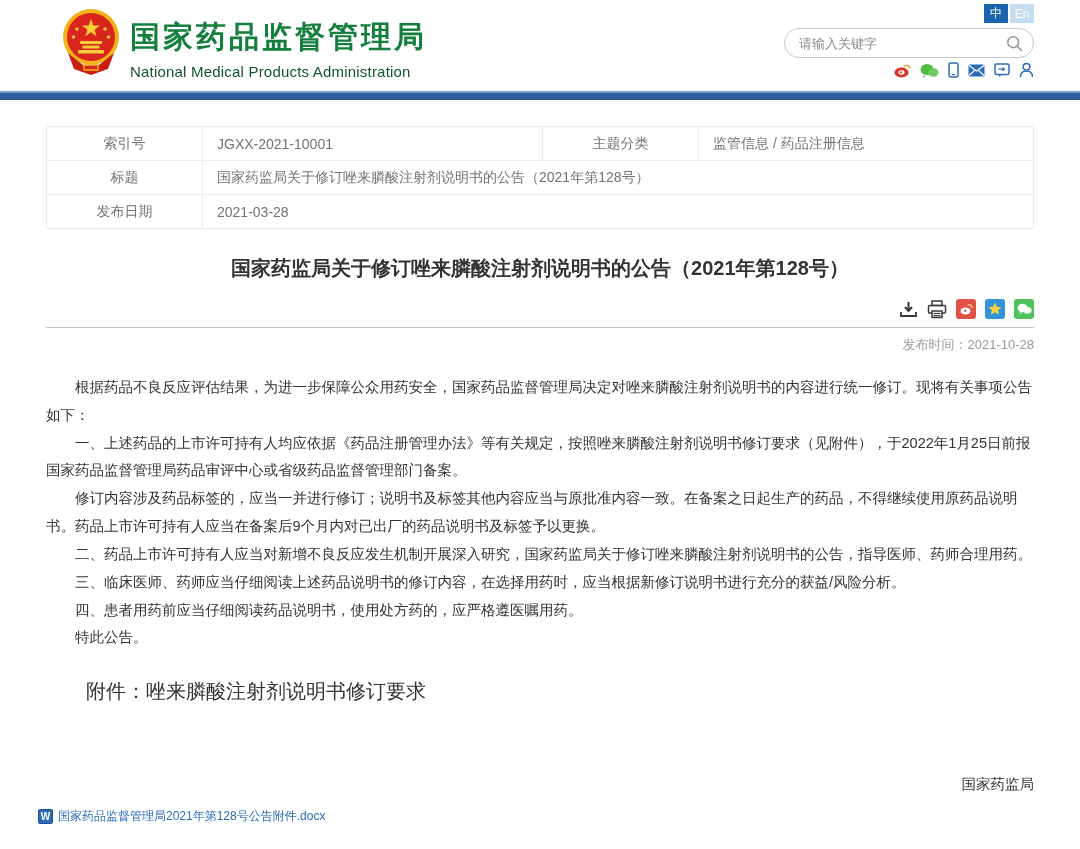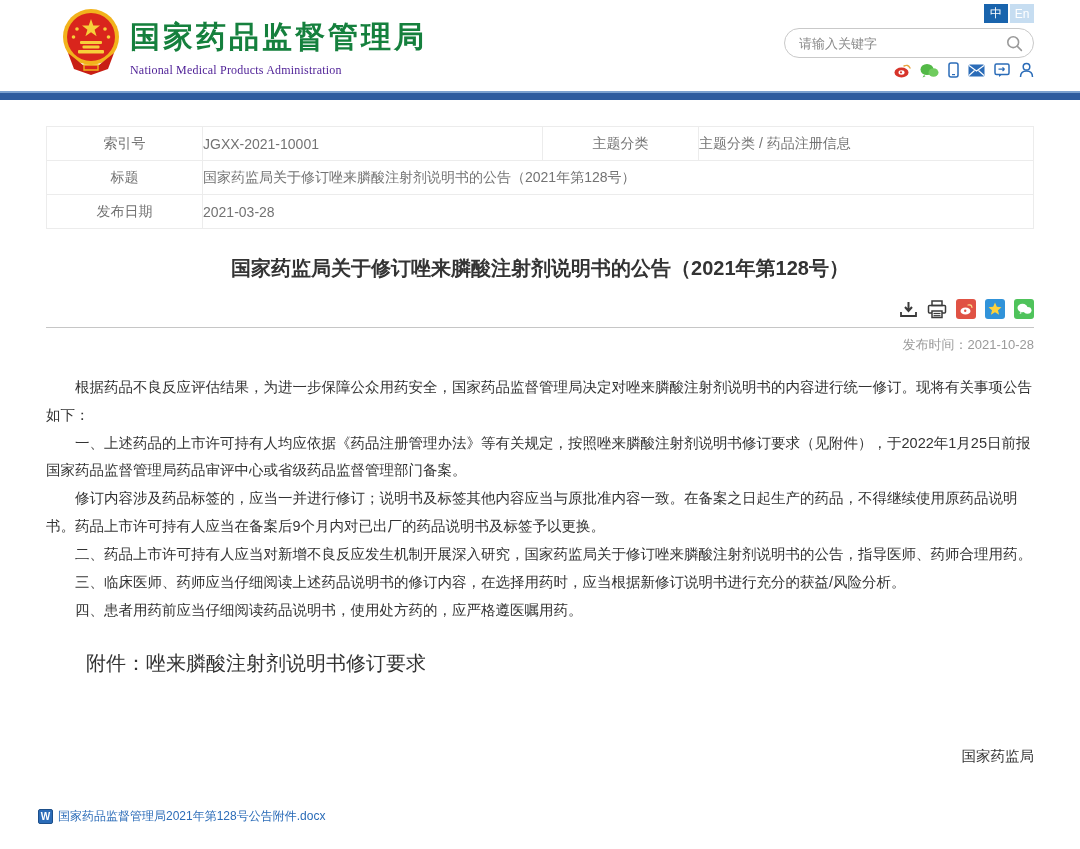--- a/index.html
+++ b/index.html
@@ -6,21 +6,21 @@
   html,body { background:#fff; }
   .page {
     position:relative; width:1080px; height:849px; background:#ffffff;
     font-family:"Liberation Sans","DejaVu Sans",sans-serif; color:#333; overflow:hidden;
   }
   
   .header { position:relative; height:91px; background:#ffffff; }
   .emblem { position:absolute; left:58px; top:7px; width:66px; height:72px; }
   .org-block { position:absolute; left:130px; top:17px; }
   .org-zh { font-size:30px; font-weight:bold; color:#15803d; letter-spacing:3px; }
-  .org-en { font-size:12px; color:#4c1d95; margin-top:5px; letter-spacing:0.2px;font-family:Liberation Serif, serif; }
+  .org-en { font-size:15px; color:#14532d; margin-top:5px; letter-spacing:0.2px; }
   .lang-toggle { position:absolute; right:46px; top:4px; display:flex; gap:2px; }
   .lang-btn { width:24px; height:19px; font-size:12px; display:flex; align-items:center; justify-content:center; cursor:pointer; }
   .lang-zh { background:#1964ad; color:#fff; }
   .lang-en { background:#c6ddf1; color:#ffffff; }
   .search-box {
     position:absolute; right:46px; top:28px; width:250px; height:30px;
     border:1px solid #c9c9c9; border-radius:16px; background:#fff;
     display:flex; align-items:center; padding:0 10px 0 14px;
   }
   .search-box input {
@@ -30,21 +30,21 @@
   .search-box input::placeholder { color:#8a8a8a; }
   .social-row { position:absolute; right:46px; top:62px; display:flex; align-items:center; gap:9px; }
   .social-row svg { display:block; }
   
   .blue-bar { height:9px; background:#2d5b9e; border-top:2px solid #7aa0cf; }
   
   .content { padding:0 46px; }
   table.info { width:100%; border-collapse:collapse; margin-top:26px; table-layout:fixed; }
   table.info td { border:1px solid #ececec; height:34px; font-size:14px; color:#737373; background:#fff; }
   td.lbl { background:#f4f4f4; text-align:center; width:156px; }
-  td.val { }
+  td.val { padding-left:14px; }
   .article-title { margin-top:26px; text-align:center; font-size:20px; font-weight:bold; color:#333; }
   .tools { margin-top:16px; display:flex; justify-content:flex-end; align-items:center; gap:9px; height:22px; }
   .share-sq { width:20px; height:20px; border-radius:3px; display:flex; align-items:center; justify-content:center; cursor:pointer; }
   .rule { margin-top:7px; border-top:1px solid #c6c6c6; }
   .publish { margin-top:8px; text-align:right; font-size:13px; color:#9a9a9a; }
   .body-text { margin-top:20px; font-size:14.5px; line-height:1.92; color:#333; }
   .body-text p { text-indent:2em; }
   .attach-line { margin-top:26px; font-size:20px; text-indent:2em; }
   .signature { margin-top:62px; text-align:right; font-size:14.5px; line-height:2.4; color:#333; }
   .footer-link {
@@ -135,21 +135,21 @@
           <col style="width:156px">
           <col style="width:340px">
           <col style="width:156px">
           <col>
         </colgroup>
       <tbody>
           <tr>
         <td class="lbl">索引号</td>
         <td class="val">JGXX-2021-10001</td>
         <td class="lbl">主题分类</td>
-        <td class="val">主题分类 / 药品注册信息</td>
+        <td class="val">监管信息 / 药品注册信息</td>
       </tr>
       <tr>
         <td class="lbl">标题</td>
         <td class="val" colspan="3">国家药监局关于修订唑来膦酸注射剂说明书的公告（2021年第128号）</td>
       </tr>
       <tr>
         <td class="lbl">发布日期</td>
         <td class="val" colspan="3">2021-03-28</td>
       </tr>
     </tbody>
@@ -194,20 +194,21 @@
 
     <div class="publish">发布时间：2021-10-28</div>
 
     <div class="body-text">
       <p>根据药品不良反应评估结果，为进一步保障公众用药安全，国家药品监督管理局决定对唑来膦酸注射剂说明书的内容进行统一修订。现将有关事项公告如下：</p>
       <p>一、上述药品的上市许可持有人均应依据《药品注册管理办法》等有关规定，按照唑来膦酸注射剂说明书修订要求（见附件），于2022年1月25日前报国家药品监督管理局药品审评中心或省级药品监督管理部门备案。</p>
       <p>修订内容涉及药品标签的，应当一并进行修订；说明书及标签其他内容应当与原批准内容一致。在备案之日起生产的药品，不得继续使用原药品说明书。药品上市许可持有人应当在备案后9个月内对已出厂的药品说明书及标签予以更换。</p>
       <p>二、药品上市许可持有人应当对新增不良反应发生机制开展深入研究，国家药监局关于修订唑来膦酸注射剂说明书的公告，指导医师、药师合理用药。</p>
       <p>三、临床医师、药师应当仔细阅读上述药品说明书的修订内容，在选择用药时，应当根据新修订说明书进行充分的获益/风险分析。</p>
       <p>四、患者用药前应当仔细阅读药品说明书，使用处方药的，应严格遵医嘱用药。</p>
+      <p>特此公告。</p>
     </div>
 
     <div class="attach-line">附件：唑来膦酸注射剂说明书修订要求</div>
 
     <div class="signature">
       <div>国家药监局</div>
 
     </div>
   </div>
 

